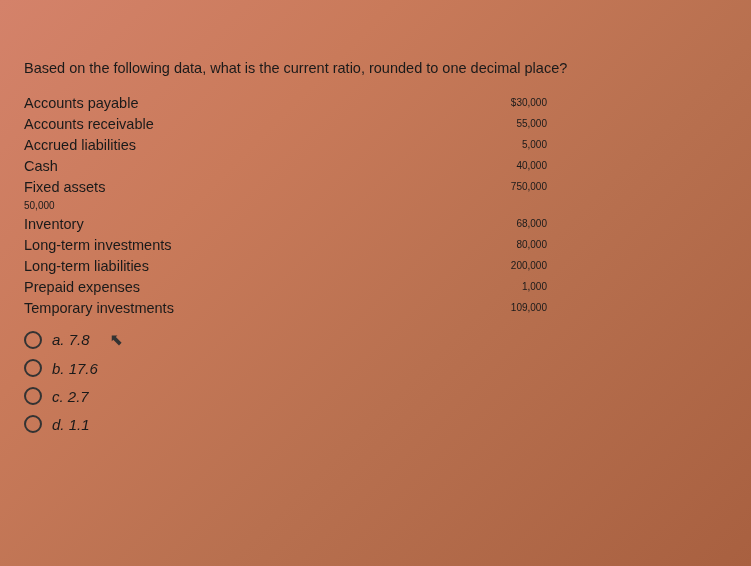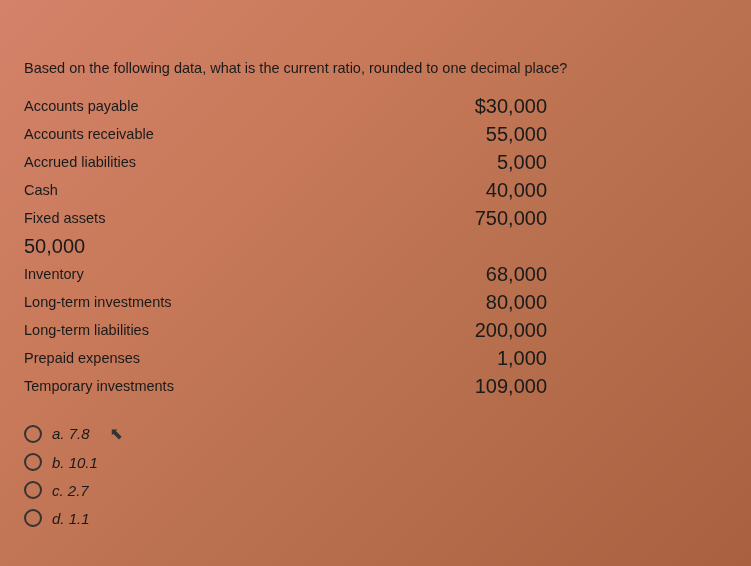--- a/index.html
+++ b/index.html
@@ -27,39 +27,39 @@
       font-size: 14.5px;
       color: #1a1a1a;
       margin-bottom: 14px;
       line-height: 1.4;
       font-weight: normal;
       margin-top: 40px;
     }
 
     .data-table {
       width: 100%;
-      margin-bottom: 24px;
+      margin-bottom: 12px;
     }
 
     .data-row {
       display: flex;
       justify-content: space-between;
       align-items: center;
       padding: 2.5px 0;
     }
 
     .row-label {
       color: #1a1a1a;
       font-size: 14.5px;
       min-width: 200px;
     }
 
     .row-value {
       color: #1a1a1a;
-      font-size: 20px;
+      font-size: 10px;
       text-align: left;
       min-width: 120px;
       padding-right: 180px;
     }
 
     .options-section {
       margin-top: 10px;
     }
 
     .option-item {
@@ -148,21 +148,21 @@
     </div>
 
   <div class="options-section">
   <div class="option-item">
         <span class="radio-circle"></span>
         <span class="option-label">a.  7.8</span>
         <span class="cursor-arrow">⬉</span>
       </div>
       <div class="option-item">
         <span class="radio-circle"></span>
-        <span class="option-label">b.  10.1</span>
+        <span class="option-label">b.  17.6</span>
       </div>
       <div class="option-item">
         <span class="radio-circle"></span>
         <span class="option-label">c.  2.7</span>
       </div>
       <div class="option-item">
         <span class="radio-circle"></span>
         <span class="option-label">d.  1.1</span>
       </div>
     </div>

